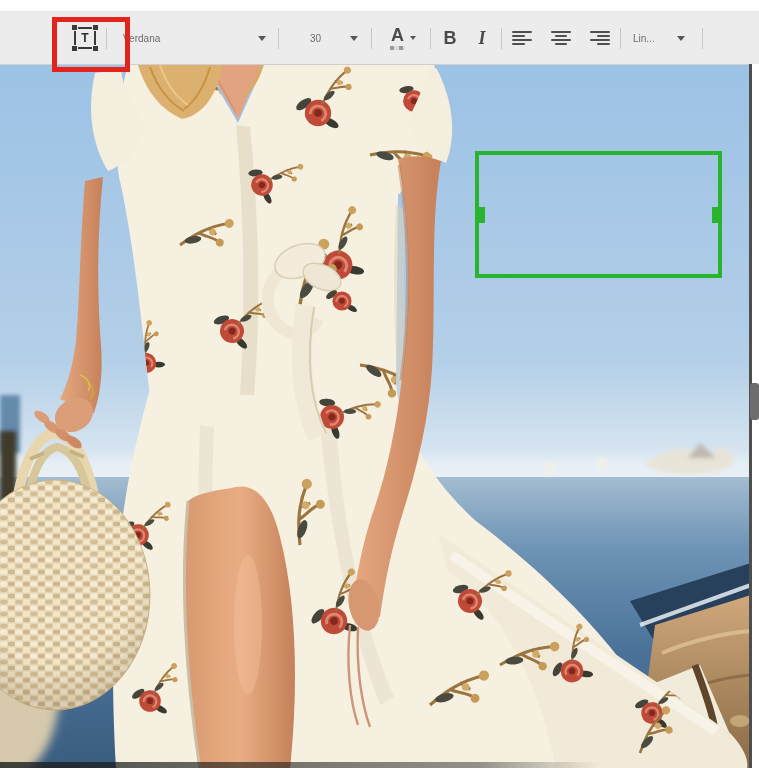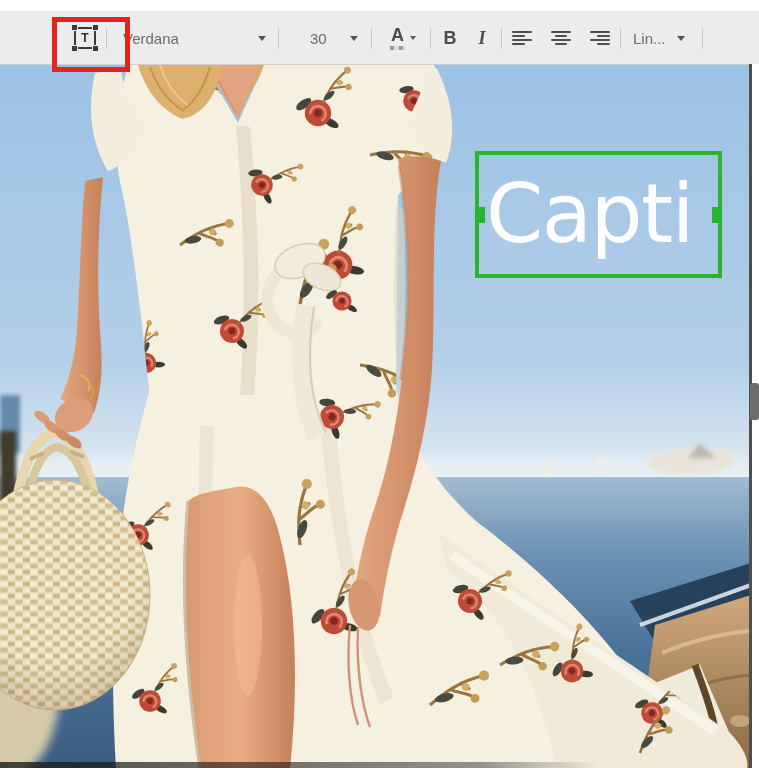--- a/index.html
+++ b/index.html
@@ -2,21 +2,21 @@
 <html><head>
 <meta charset="utf-8">
 <style>
   html,body{margin:0;padding:0;width:759px;height:768px;overflow:hidden;background:#fff;
     font-family:"Liberation Sans",sans-serif;}
   
   .topstrip{height:11px;background:#ffffff;border-bottom:1px solid #e6e6e6;}
   .toolbar{height:52px;background:#ececec;border-bottom:1px solid #cfcfcf;
     display:flex;align-items:center;position:relative;}
   .tb-divider{width:1px;height:21px;background:#c6c6c6;flex:0 0 auto;}
-  .tb-label{color:#6b6b6b;font-size:15px;}
+  .tb-label{color:#6b6b6b;font-size:10px;}
   .caret{width:0;height:0;border-left:4px solid transparent;border-right:4px solid transparent;
     border-top:5px solid #555;flex:0 0 auto;}
   .caret.small{border-left-width:3px;border-right-width:3px;border-top-width:4px;}
   .tb-select{display:flex;align-items:center;justify-content:space-between;cursor:pointer;}
   
   .ticon{position:relative;width:18px;height:18px;border:2px solid #3a3a3a;background:#ececec;
     display:flex;align-items:center;justify-content:center;
     font-weight:bold;font-size:12px;color:#2e2e2e;margin-left:74px;flex:0 0 auto;cursor:pointer;}
   .ticon .hdl{position:absolute;width:5px;height:5px;background:#3a3a3a;border:1px solid #ececec;}
   .hdl.tl{left:-5px;top:-5px}.hdl.tr{right:-5px;top:-5px}
@@ -327,21 +327,20 @@
       <path d="M138,0 C146,26 160,44 182,54 C204,50 218,28 222,0 Z" fill="#dcb06e"></path>
       <path d="M150,2 C158,24 170,38 184,46 M210,2 C204,22 196,36 184,44" stroke="#c8933f" stroke-width="2" fill="none"></path>
       <path d="M160,0 C166,18 176,32 188,40" stroke="#ecc98b" stroke-width="2" fill="none"></path>
       <path d="M262,0 C258,14 252,24 244,30" stroke="#d8ab67" stroke-width="3" fill="none"></path>
     </g>
   </g>
 
   <rect x="0" y="697" width="600" height="7" fill="url(#fadeDark)"></rect>
 </svg>
 
-  <span class="caption-text">Capti</span>
   <div class="sel-box">
     <span class="sel-handle left"></span>
     <span class="sel-handle right"></span>
   </div>
 </div>
 
 <div class="edge-line"></div>
 <div class="scroll-track"></div>
 <div class="scroll-thumb"></div>
 

